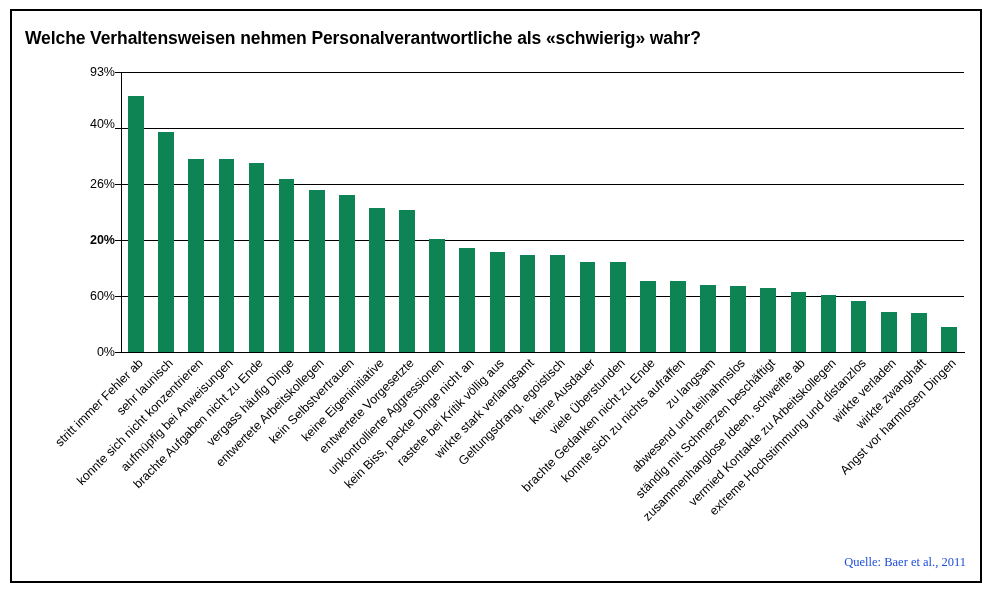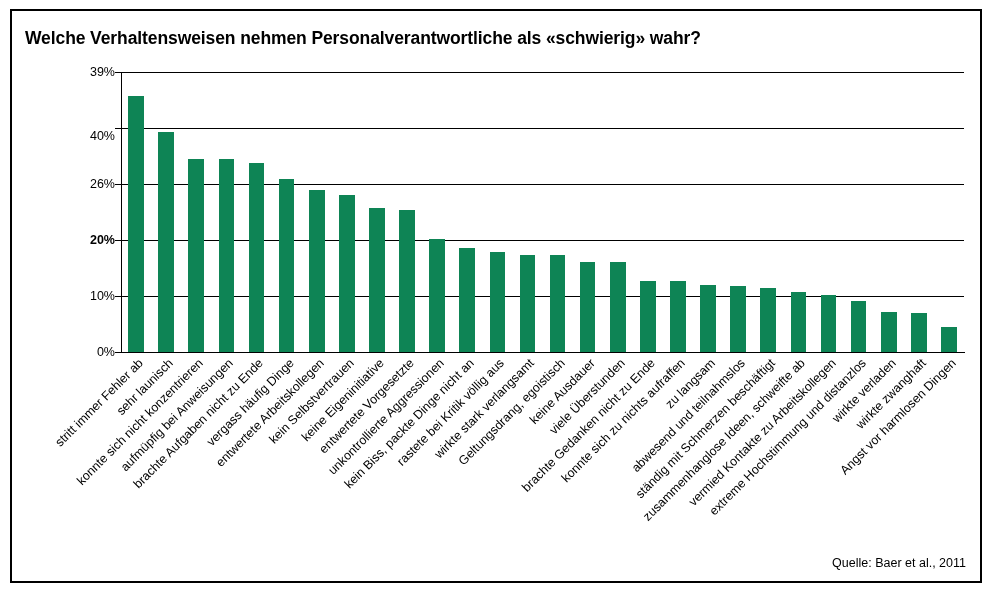--- a/index.html
+++ b/index.html
@@ -122,39 +122,40 @@
   .xlabel span {
     display: inline-block;
     transform: translate(-100%, 0);
     white-space: nowrap;
   }
   .source {
     position: absolute;
     right: 26px;
     bottom: 22px;
     font-size: 12.5px;
-    color: #000000;
-    white-space: nowrap;
+    color: #1d4ed8;
+    white-space: nowrap;
+    font-family: Liberation Serif, serif;
   }
 </style>
 </head>
 <body>
 
 <div id="page">
   <div class="frame"></div>
 
   <div class="chart-title">Welche Verhaltensweisen nehmen Personalverantwortliche als «schwierig» wahr?</div>
 
   <div class="ytick-labels" id="ytick-labels">
       <div class="ytick-label" style="top: 280px;">0%</div>
-      <div class="ytick-label" style="top: 224px;">10%</div>
+      <div class="ytick-label" style="top: 224px;">60%</div>
       <div class="ytick-label" style="top: 168px; font-weight: bold;">20%</div>
       <div class="ytick-label" style="top: 112px;">26%</div>
-      <div class="ytick-label" style="top: 64px; text-align: right;">40%</div>
-      <div class="ytick-label" style="top: 0px;">39%</div>
+      <div class="ytick-label" style="top: 52px; text-align: right;">40%</div>
+      <div class="ytick-label" style="top: 0px;">93%</div>
     </div>
   <div class="plot-area" id="gridlines">
       <div class="gridline" style="top: 280px;">
         <div class="tick-mark" style="top: 0px;"></div>
       </div>
       <div class="gridline" style="top: 224px;">
         <div class="tick-mark" style="top: 0px;"></div>
       </div>
       <div class="gridline" style="top: 168px;">
         <div class="tick-mark" style="top: 0px;"></div>

